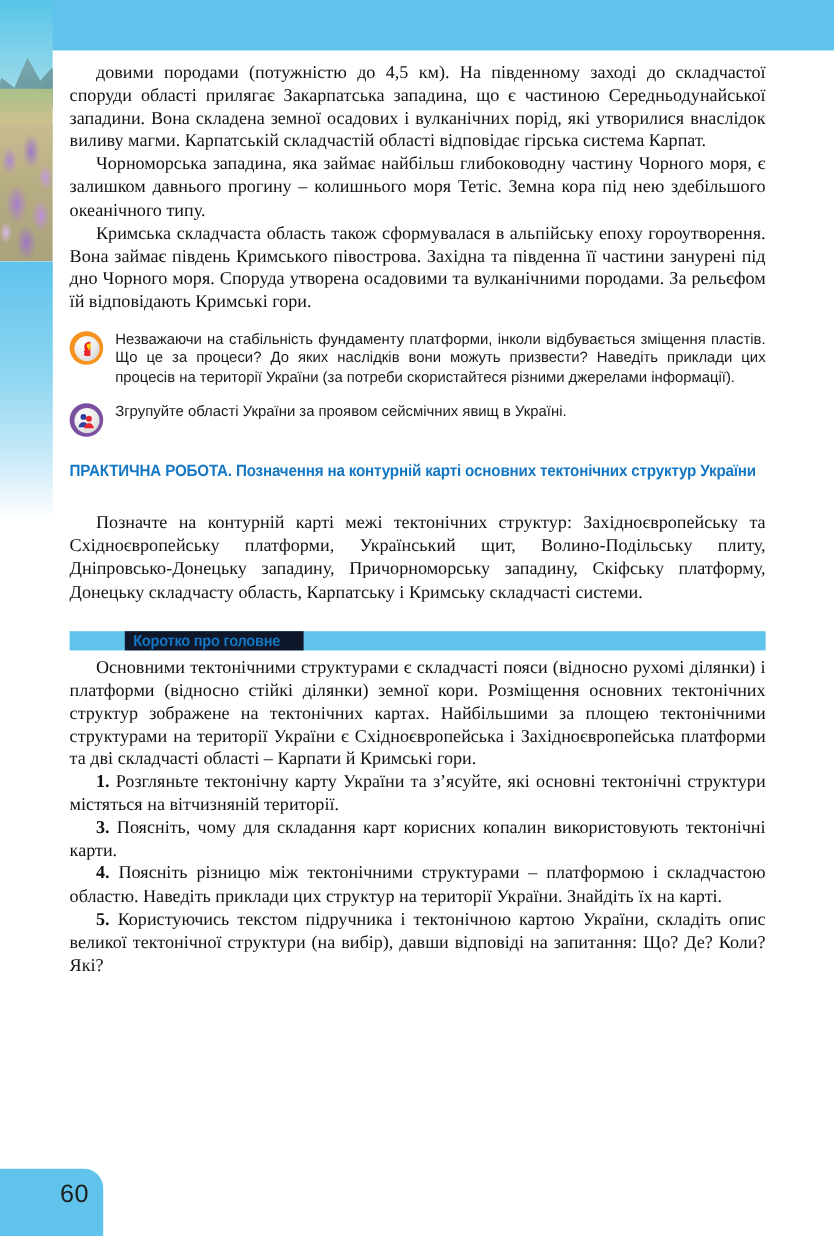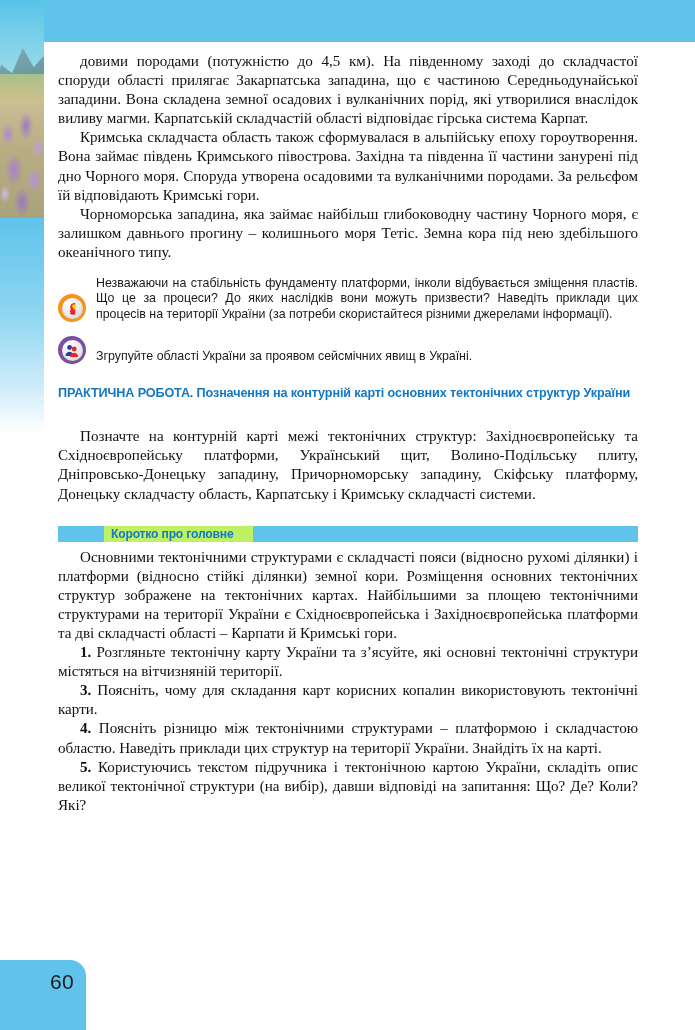--- a/index.html
+++ b/index.html
@@ -74,21 +74,21 @@
     position: absolute;
     left: 0; top: 218px;
     width: 44px; height: 215px;
     background: linear-gradient(180deg, #5fc3ec 0%, #8fd6f1 45%, #cdecf9 78%, #ffffff 100%);
   }
 
   
   .page-num-box {
     position: absolute;
     left: 0; bottom: 0;
-    width: 86px; height: 70px;
+    width: 86px; height: 56px;
     background: #5fc3ec;
     border-top-right-radius: 16px;
   }
   .page-num {
     position: absolute;
     right: 12px; top: 10px;
     font-family: "Liberation Sans", sans-serif;
     font-size: 21px;
     color: #1d1d1d;
     letter-spacing: .3px;
@@ -109,21 +109,21 @@
     text-align: justify;
     color: #111111;
     text-indent: 22px;
     hyphens: manual;
   }
   .ital { }
 
   
   .qrow {
     display: flex;
-    align-items: flex-end;
+    align-items: flex-start;
     margin-top: 14px;
   }
   .qrow .qtext {
     margin: 0 0 0 10px;
     font-family: "Liberation Sans", sans-serif;
     font-size: 12.4px;
     line-height: 15.4px;
     color: #1a1a1a;
     text-align: justify;
     flex: 1;
@@ -168,21 +168,21 @@
   .banner {
     position: relative;
     height: 16px;
     margin: 22px 0 6px 0;
     background: #5fc3ec;
     display: flex;
     align-items: center;
   }
   .banner .lead { width: 46px; flex: 0 0 46px; }
   .banner .cap {
-    background: #bef264;
+    background: #0f172a;
     padding: 0 9px 0 7px;
     display: flex;
     align-items: center;
     height: 16px;
   }
   .banner .cap span {
     font-family: "Liberation Sans", sans-serif;
     font-weight: bold;
     font-size: 13.2px;
     color: #1477c4;
@@ -214,23 +214,23 @@
   <div class="side-fade"></div>
 
   <div class="page-num-box">
     <div class="page-num">60</div>
   </div>
 
   <div class="content">
 
     <p class="body"><span>довими породами (потужністю до 4,5 км). На південному заході до складчастої споруди області прилягає </span><span class="ital">Закарпатська западина</span><span>, що є частиною Середньодунайської западини. Вона складена земної осадових і вулканічних порід, які утворилися внаслідок виливу магми. Карпатській складчастій області відповідає гірська система Карпат.</span></p>
 
+    <p class="body"><span class="ital">Чорноморська западина</span><span>, яка займає найбільш глибоководну частину Чорного моря, є залишком давнього прогину – колишнього моря Тетіс. Земна кора під нею здебільшого океанічного типу.</span></p>
+
     <p class="body"><span class="ital">Кримська складчаста область</span><span> також сформувалася в альпійську епоху гороутворення. Вона займає південь Кримського півострова. Західна та південна її частини занурені під дно Чорного моря. Споруда утворена осадовими та вулканічними породами. За рельєфом їй відповідають Кримські гори.</span></p>
-
-    <p class="body"><span class="ital">Чорноморська западина</span><span>, яка займає найбільш глибоководну частину Чорного моря, є залишком давнього прогину – колишнього моря Тетіс. Земна кора під нею здебільшого океанічного типу.</span></p>
 
     <div class="qrow">
       <div class="badge think">
         <div class="inner">
           <svg width="15" height="15" viewBox="0 0 24 24">
             <path d="M16 3c-4.3 0-7.6 2.6-7.6 6.4 0 1.9.7 3.1.7 4.4 0 .9-1.3 1.5-1.3 2.4 0 .7.9.9.9 1.6 0 .8-.8 1.1-.8 1.9 0 1.5 2 2.3 4.1 2.3h4.5V3z" fill="#e8262f"></path>
             <circle cx="14.6" cy="8.4" r="3.1" fill="#ffd200"></circle>
             <rect x="13.4" y="11.2" width="2.4" height="2.2" rx="0.5" fill="#ffd200"></rect>
           </svg>
         </div>

